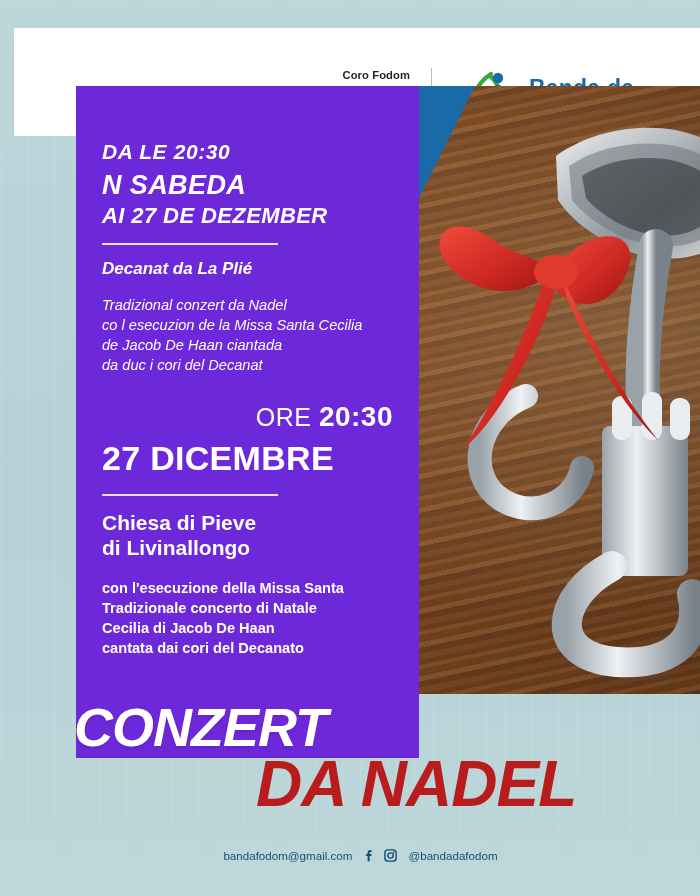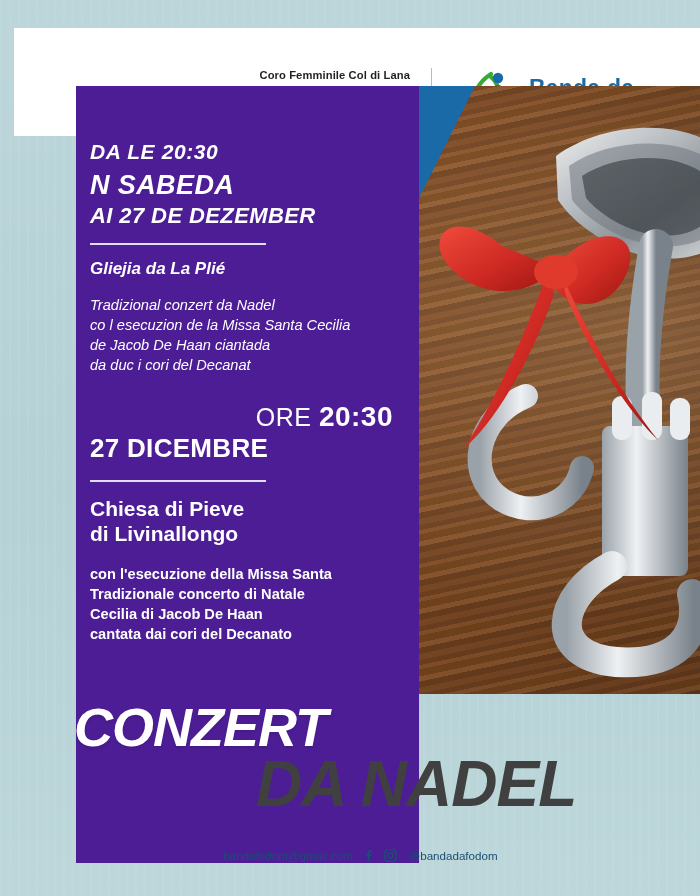--- a/index.html
+++ b/index.html
@@ -128,25 +128,25 @@
     top: 10px;
     width: 430px;
     height: 600px;
   }
   
   .panel {
     position: absolute;
     left: 76px;
     top: 86px;
     width: 343px;
-    height: 777px;
-    background: #4c1d95;
+    height: 672px;
+    background: #6d28d9;
     color: #ffffff;
     box-sizing: border-box;
-    padding: 54px 26px 0 14px;
+    padding: 54px 26px 0 26px;
   }
   .panel::after {
     
     content: "";
     position: absolute;
     right: 0;
     top: 0;
     width: 0;
     height: 0;
     border-top: 106px solid #00000000;
@@ -205,24 +205,24 @@
     font-size: 25px;
     font-weight: normal;
     letter-spacing: 0.5px;
     text-align: right;
   }
   .it-ore b {
     font-size: 28px;
     font-weight: bold;
   }
   .it-date {
-    font-size: 26px;
+    font-size: 34px;
     font-weight: bold;
     letter-spacing: 0.3px;
-    margin: 0 0 0 0;
+    margin: 6px 0 0 0;
   }
   .rule2 {
     width: 176px;
     height: 2px;
     background: rgba(255,255,255,0.85);
     margin: 16px 0 14px 0;
   }
   .it-place {
     font-size: 21px;
     font-weight: bold;
@@ -256,21 +256,21 @@
     line-height: 74px;
     text-shadow: 0 2px 3px rgba(0,0,0,0.10);
   }
   .title-2 {
     position: absolute;
     left: 256px;
     top: 62px;
     font-size: 64px;
     font-weight: bold;
     font-style: italic;
-    color: #404040;
+    color: #b91c1c;
     letter-spacing: -1px;
     line-height: 64px;
   }
 
   
   .footer {
     position: absolute;
     left: 0;
     top: 848px;
     width: 700px;
@@ -296,20 +296,21 @@
 </style>
 </head>
 <body>
 
 <div class="bg-texture"></div>
 
 <div class="header"></div>
 <div class="header-inner">
 
   <div class="choirs">
+    <div>Coro Fodom</div>
     <div>Coro Femminile Col di Lana</div>
     <div>Coro de Gliejia da La Plié</div>
     <div>Coro de Gliejia da Rèba</div>
     <div>Coro de Gliejia da Col</div>
   </div>
 
   <div class="header-divider"></div>
 
   <div class="brand">
     <div class="brand-logo">
@@ -390,21 +391,21 @@
 
 <div class="diag"></div>
 
 <div class="panel">
   <div class="lad-time">DA LE 20:30</div>
   <div class="lad-day">N SABEDA</div>
   <div class="lad-date">AI 27 DE DEZEMBER</div>
 
   <div class="rule"></div>
 
-  <div class="lad-place">Gliejia da La Plié</div>
+  <div class="lad-place">Decanat da La Plié</div>
 
   <div class="lad-desc">
     <div>Tradizional conzert da Nadel</div>
     <div>co l esecuzion de la Missa Santa Cecilia</div>
     <div>de Jacob De Haan ciantada</div>
     <div>da duc i cori del Decanat</div>
   </div>
 
   <div class="it-ore">
     <span>ORE</span>

